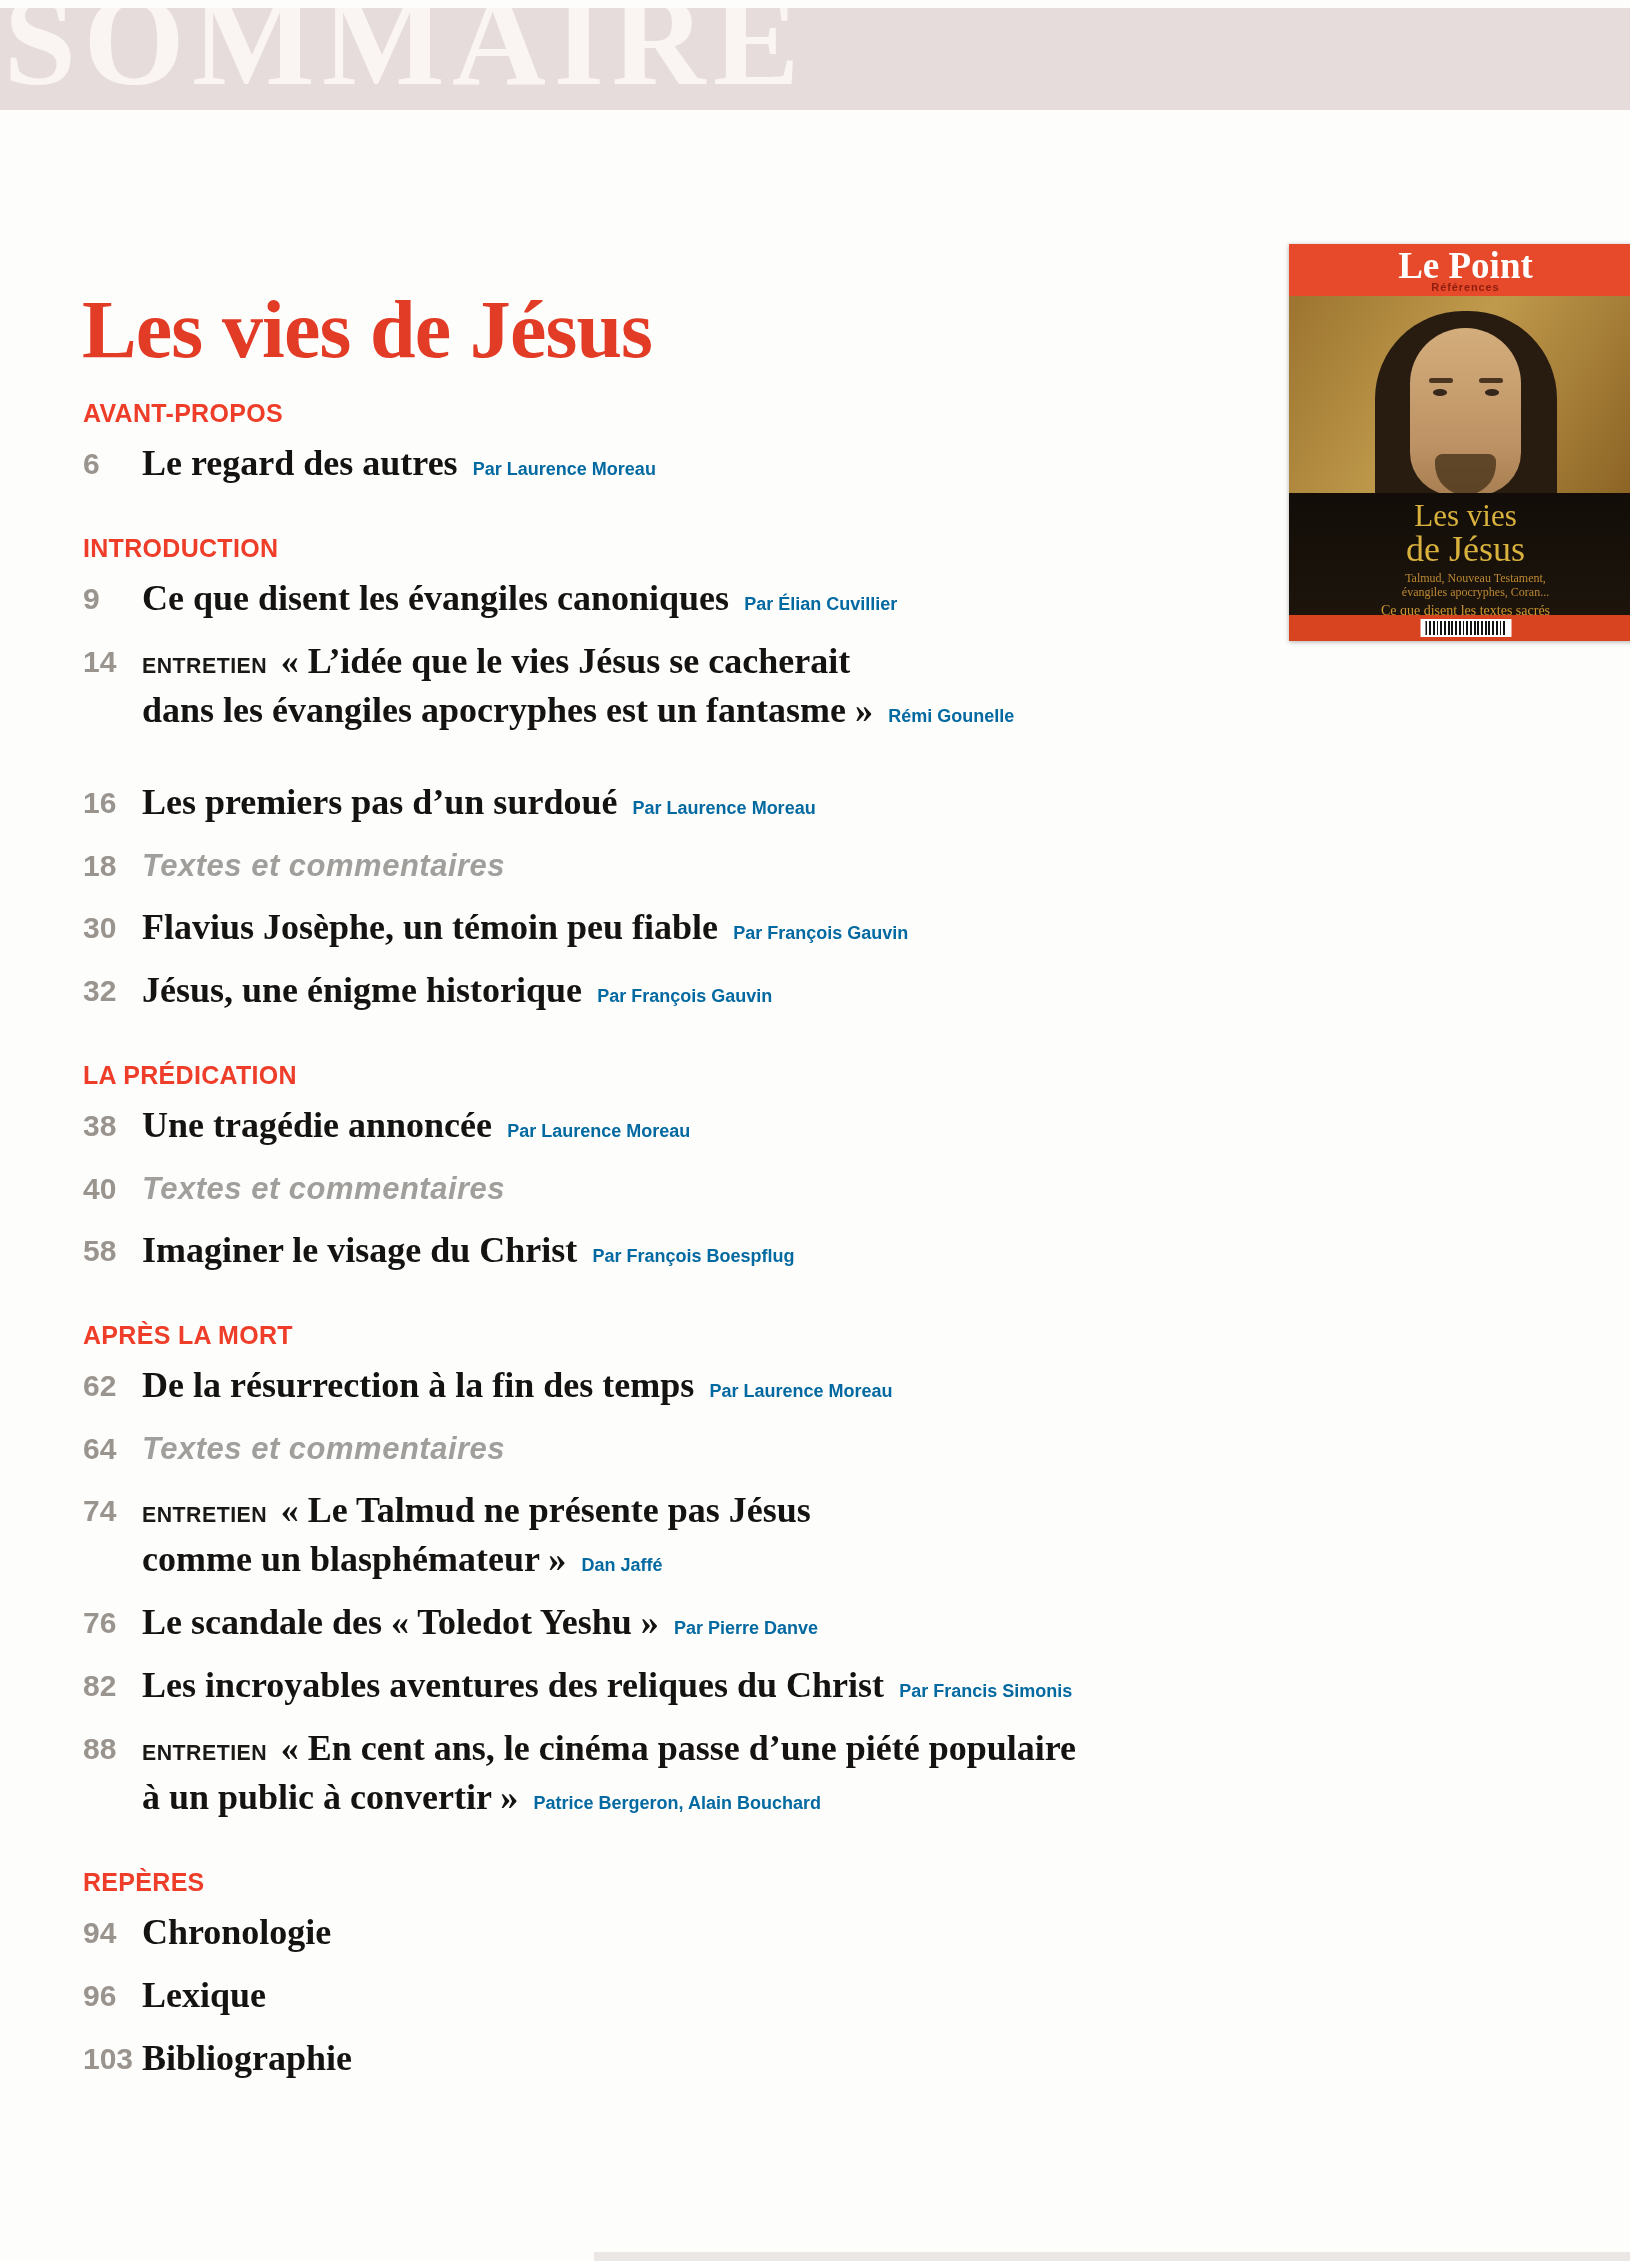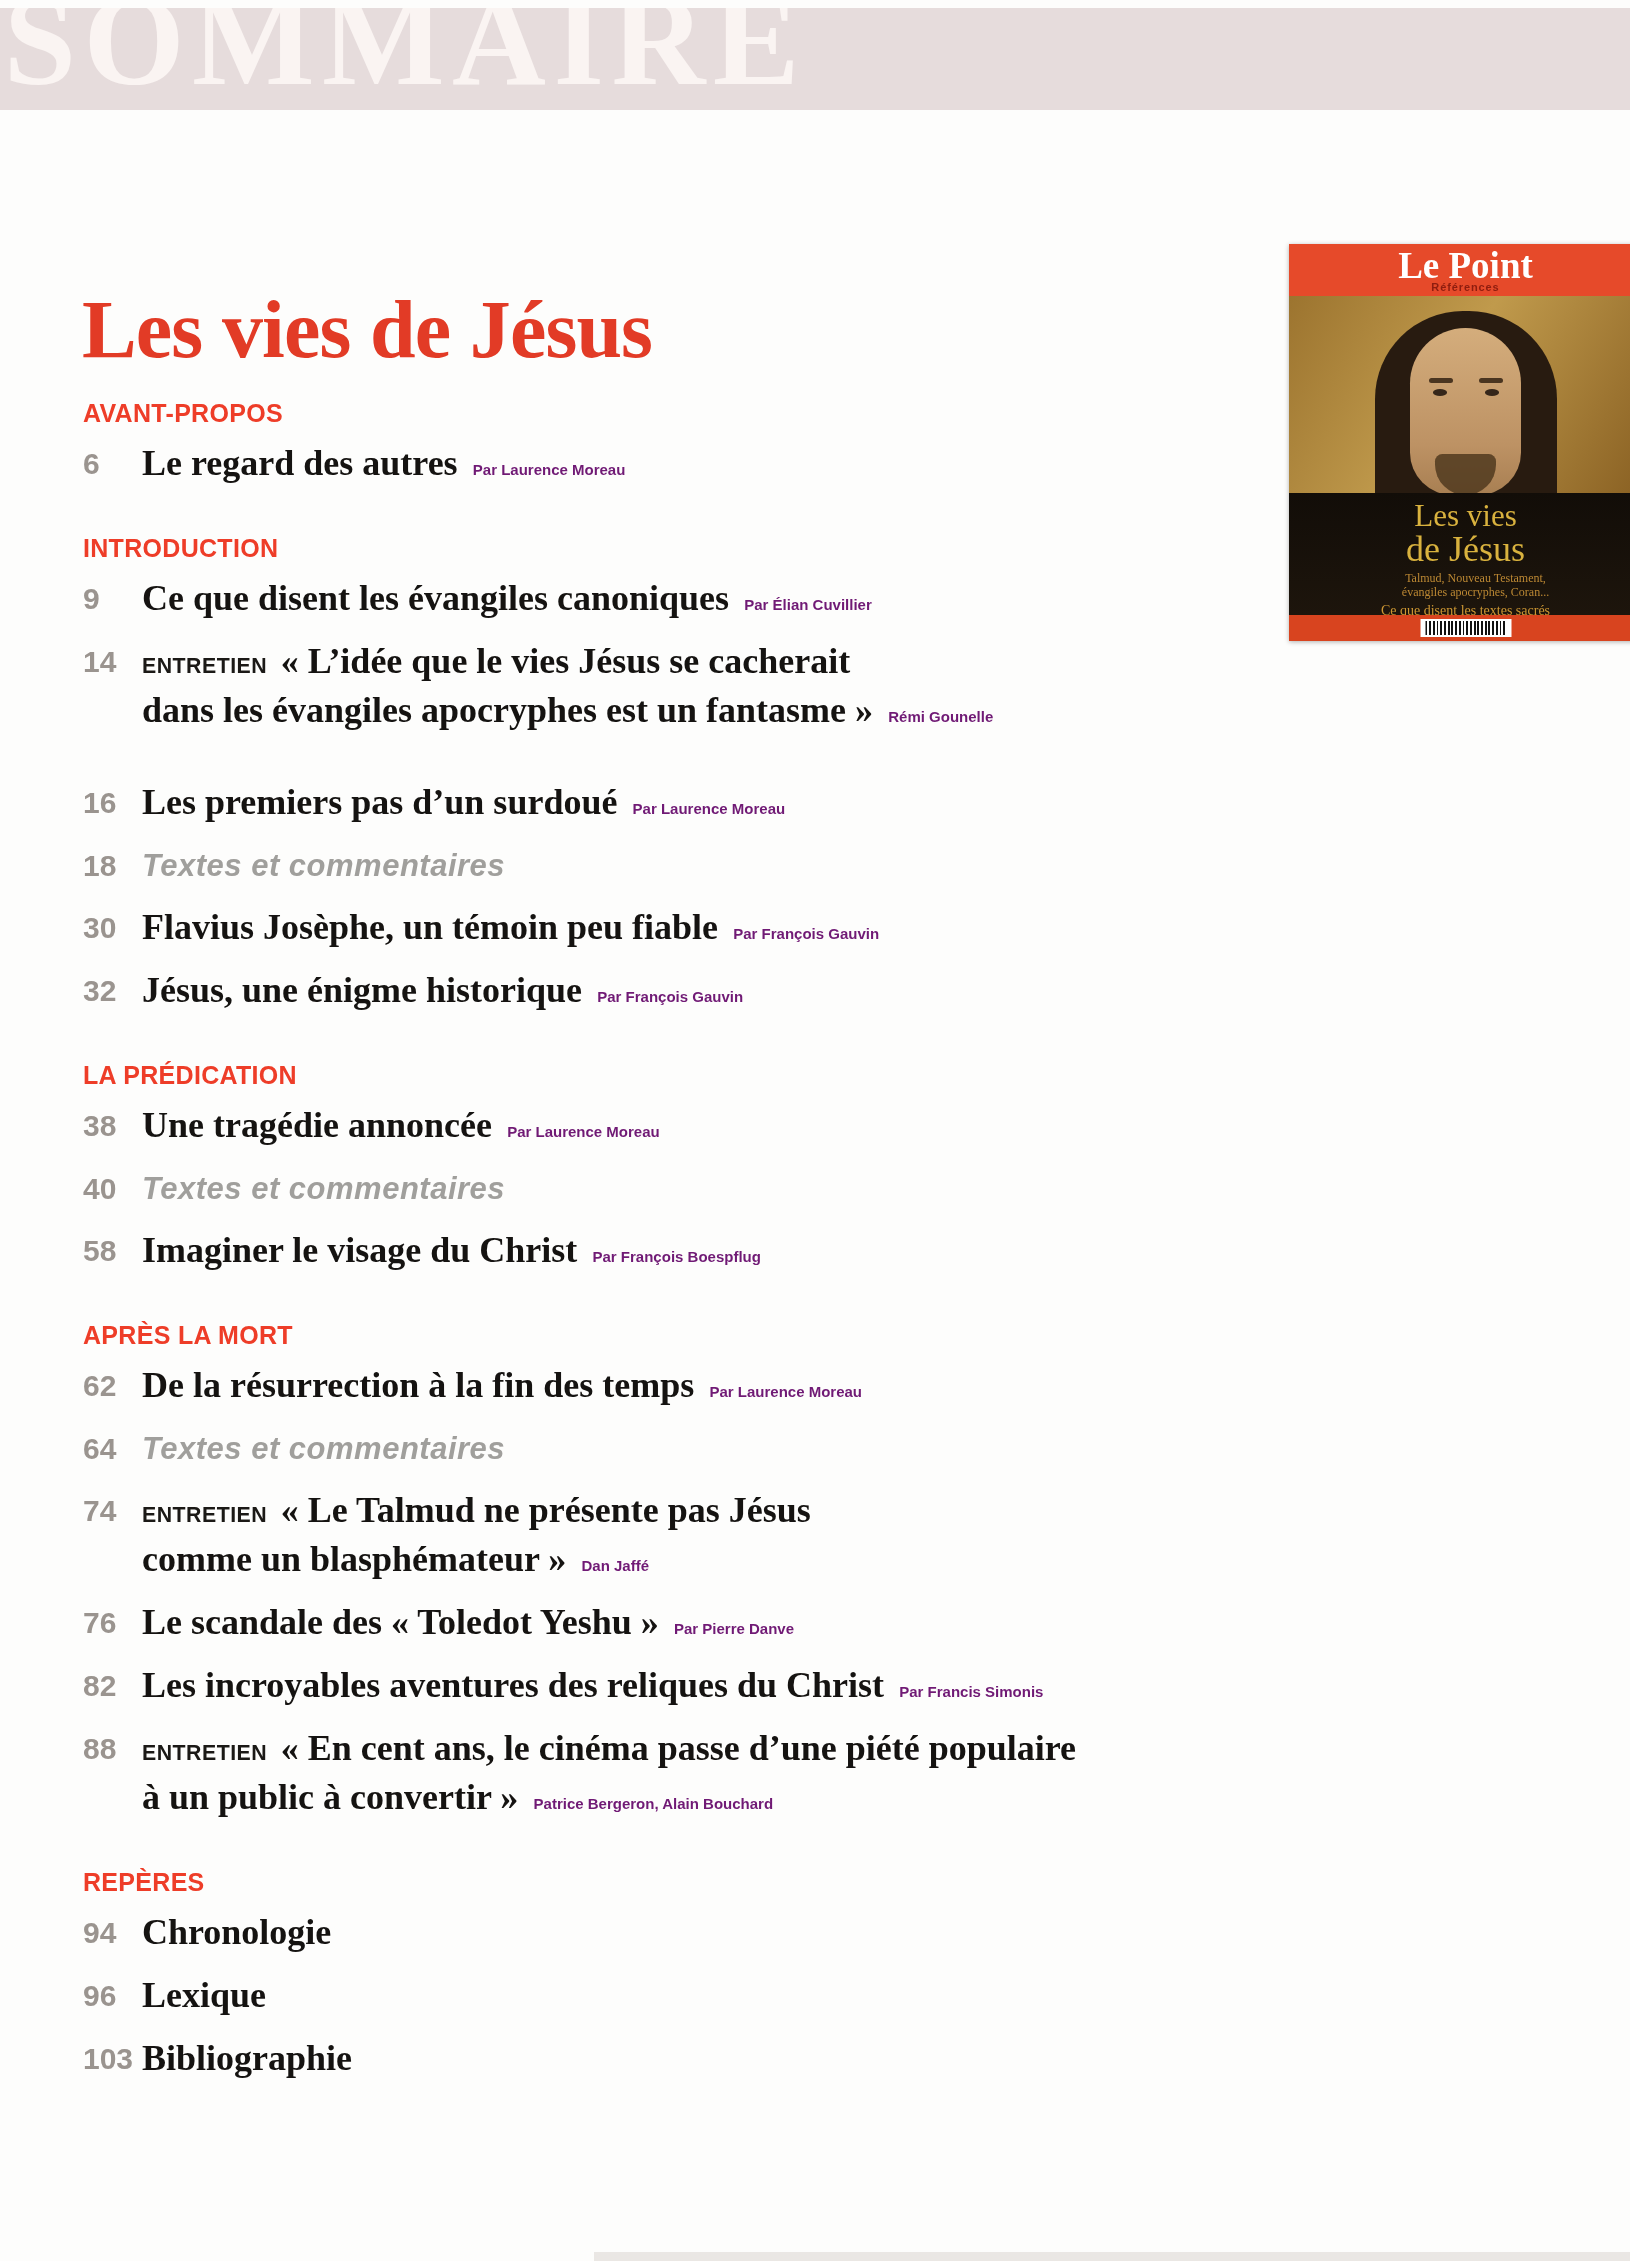--- a/index.html
+++ b/index.html
@@ -46,21 +46,21 @@
   }
   .etitle.muted{
     font-family:"Liberation Sans",sans-serif;font-style:italic;
     font-weight:700;font-size:31px;color:#a09f9c;letter-spacing:0.5px;
   }
   .kicker{
     font-weight:700;font-size:21.3px;color:#1b1916;
     letter-spacing:0.5px;margin-right:9.3px;
   }
   .byline{
-    font-weight:700;font-size:15px;color:#701a75;
+    font-weight:700;font-size:18px;color:#0369a1;
     margin-left:11px;white-space:nowrap;
   }
   
   .cover{
     position:absolute;left:1289px;top:244px;width:353px;height:397px;
     background:#17110b;box-shadow:0 0.9px 4.6px rgba(0,0,0,.3);
   }
   .cover-band{height:52px;background:#e64a2a;text-align:center;}
   .cover-masthead{
     font-family:"Liberation Serif",serif;font-weight:700;

